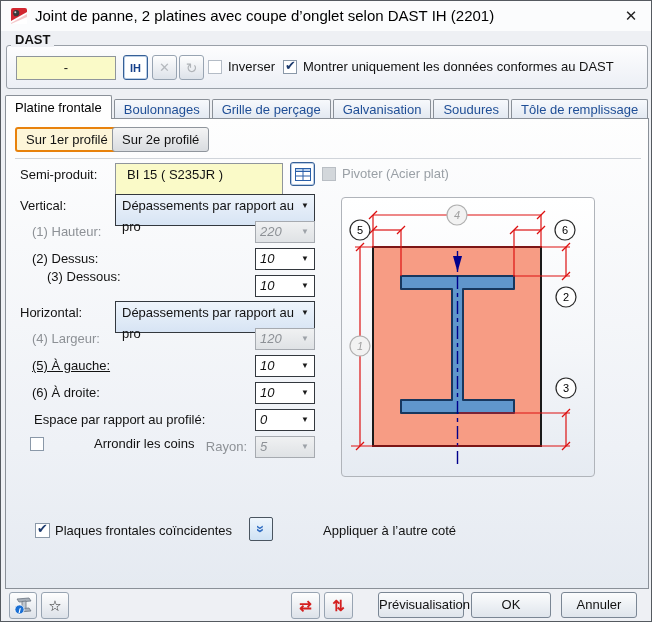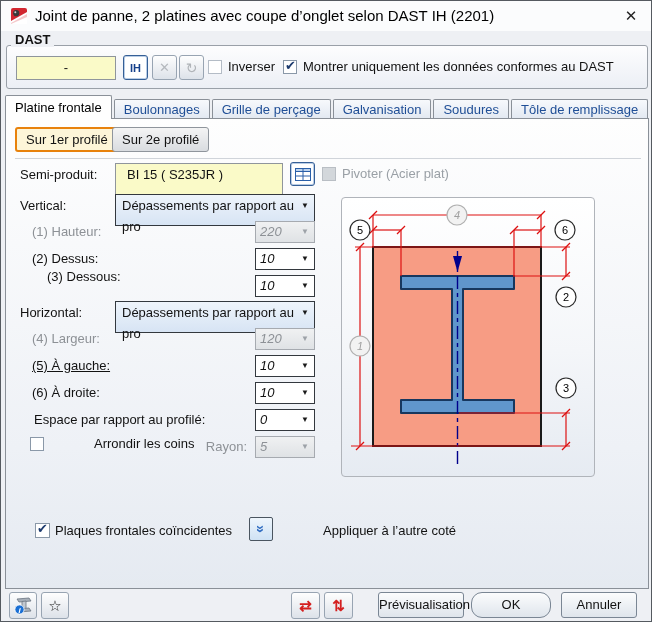--- a/index.html
+++ b/index.html
@@ -272,16 +272,16 @@
   <div class="icon-btn" style="position:absolute; left:40px; top:591px; width:28px; height:27px;">
     <span class="star-glyph">☆</span>
   </div>
   <div class="icon-btn" style="position:absolute; left:290px; top:591px; width:29px; height:27px;">
     <span class="red-glyph">⇄</span>
   </div>
   <div class="icon-btn" style="position:absolute; left:323px; top:591px; width:29px; height:27px;">
     <span class="red-glyph">⇅</span>
   </div>
   <div class="bottom-btn" style="left:377px; top:591px; width:86px;">Prévisualisation</div>
-  <div class="bottom-btn" style="left:470px; top:591px; width:80px;border-radius:11px;">OK</div>
+  <div class="bottom-btn" style="left:470px; top:591px; width:80px;">OK</div>
   <div class="bottom-btn" style="left:560px; top:591px; width:76px;">Annuler</div>
 
 </div>
 
 </body></html>

